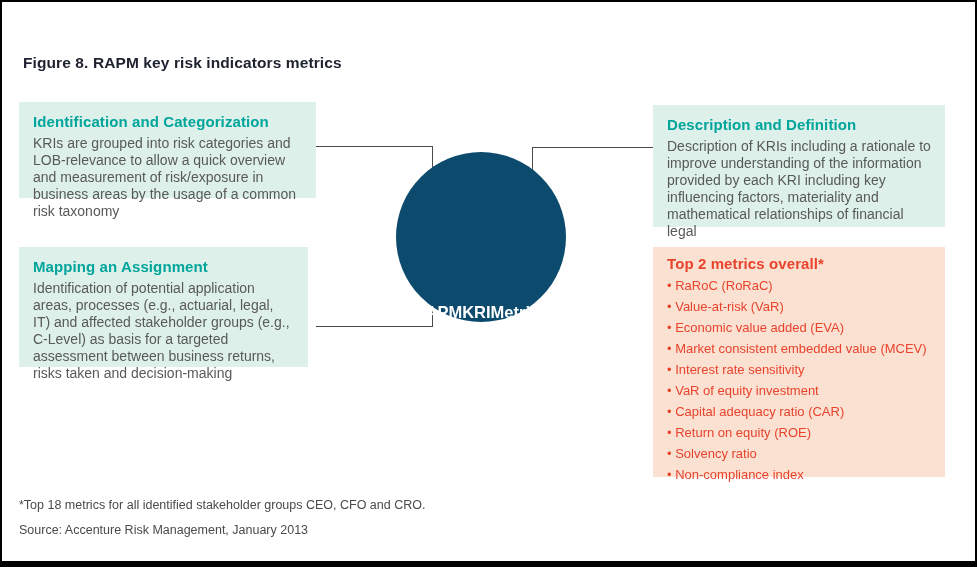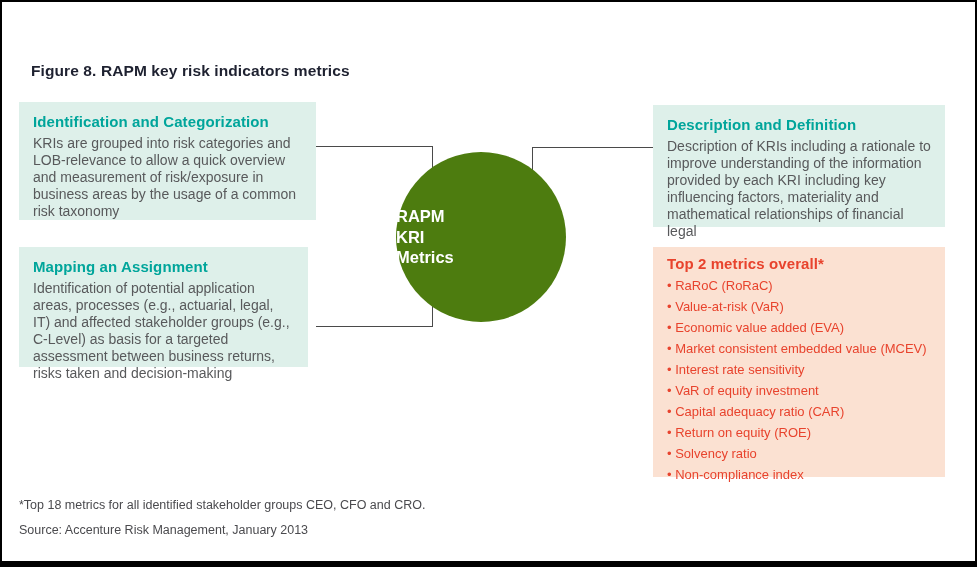--- a/index.html
+++ b/index.html
@@ -15,21 +15,21 @@
     box-sizing: border-box;
     background: #ffffff;
     border: 2px solid #000000;
     border-bottom: 6px solid #000000;
     overflow: hidden;
   }
   .fig-title {
     position: absolute;
     left: 17px;
     top: 48px;
-    margin: 12px;
+    margin: 4px;
     font-size: 15.5px;
     font-weight: bold;
     color: #1e2130;
     letter-spacing: 0.1px;
   }
   .box {
     position: absolute;
     box-sizing: border-box;
     padding: 11px 14px;
     z-index: 2;
@@ -42,21 +42,21 @@
     letter-spacing: 0.1px;
   }
   .box p {
     margin: 0;
     font-size: 14px;
     line-height: 17px;
     color: #58595b;
   }
   .mint { background: #def0ea; }
   .peach { background: #fbe1d2; }
-  .box-ident   { left: 17px;  top: 100px; width: 297px; height: 118px; }
+  .box-ident   { left: 17px;  top: 100px; width: 297px; height: 96px; }
   .box-mapping { left: 17px;  top: 245px; width: 289px; height: 120px; }
   .box-descr   { left: 651px; top: 103px; width: 292px; height: 122px; }
   .box-top10   { left: 651px; top: 245px; width: 292px; height: 230px; padding-top: 8px; }
   .box-top10 h2 { color: #e8432d; margin-bottom: 3px; }
   .box-top10 ul {
     list-style: none;
     margin: 0;
     padding: 0;
   }
   .box-top10 li {
@@ -78,25 +78,25 @@
   .conn-bl-h    { left: 314px; top: 324px; width: 116px; height: 1px; }
   .conn-tr-h    { left: 530px; top: 145px; width: 121px; height: 1px; }
   .conn-right-v { left: 530px; top: 145px; width: 1px;  height: 45px; }
   .circle {
     position: absolute;
     left: 394px;
     top: 150px;
     width: 170px;
     height: 170px;
     border-radius: 50%;
-    background: #4d7c0f;
+    background: #0c4a6e;
     z-index: 3;
     display: flex;
-    flex-direction: column;
-    align-items: flex-start;
+    flex-direction: row;
+    align-items: flex-end;
     justify-content: center;
   }
   .circle div {
     color: #ffffff;
     font-size: 16.5px;
     font-weight: bold;
     line-height: 20.5px;
     text-align: center;
   }
   .footnote, .source {

